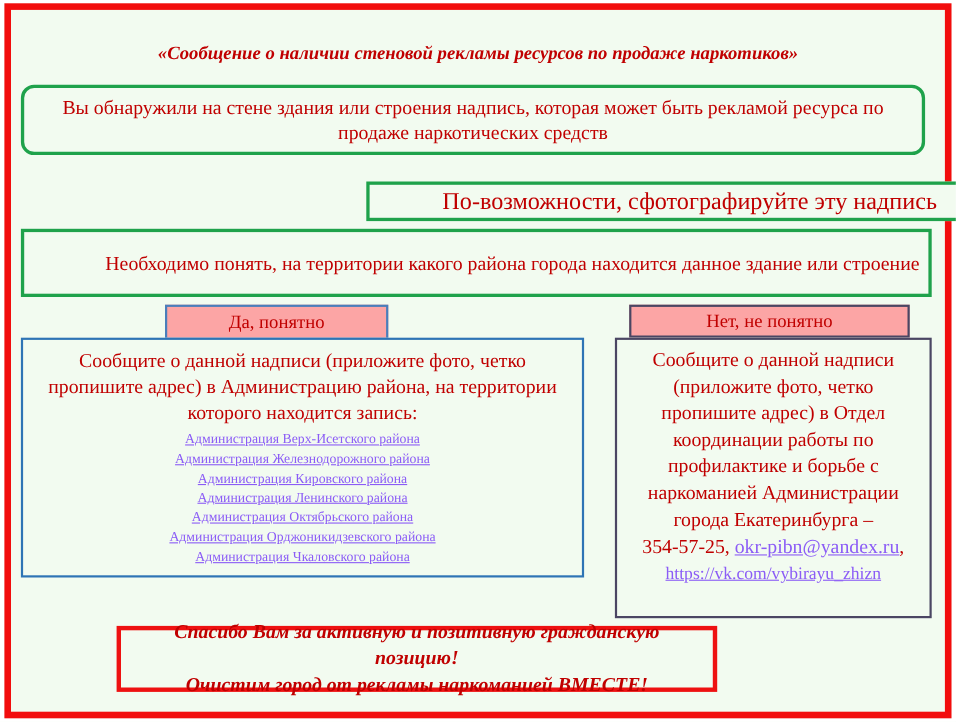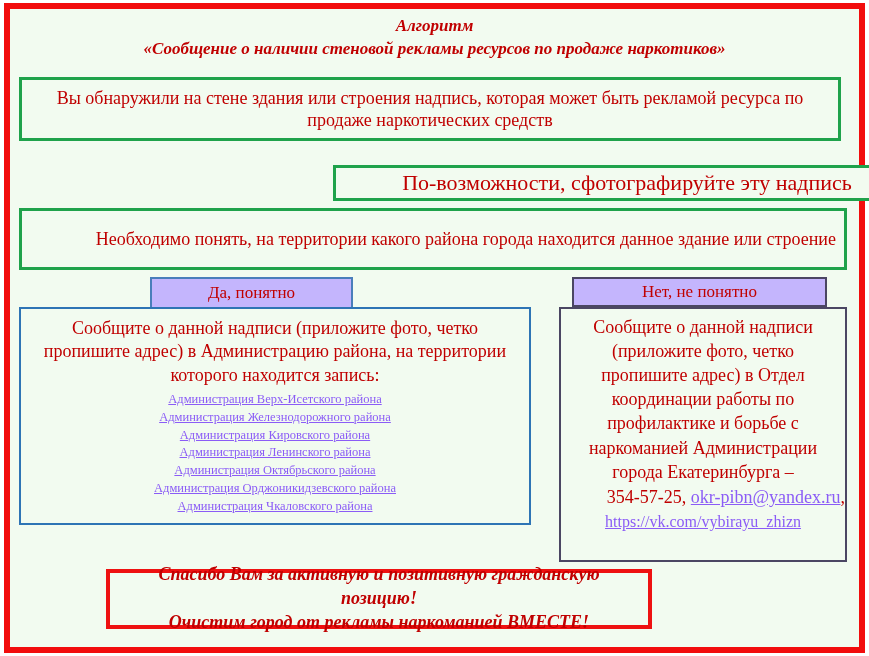--- a/index.html
+++ b/index.html
@@ -78,20 +78,21 @@
     padding: 0 8px;
     box-sizing: border-box;
     line-height: 1.25;
   }
 
   
   .b1 {
     left: 9px; top: 68px;
     width: 822px; height: 64px;
     font-size: 18px;
+    border-radius: 12px;
   }
 
   
   .b2 {
     left: 323px; top: 156px;
     width: 588px; height: 36px;
     font-size: 22px;
   }
 
   
@@ -99,21 +100,21 @@
     left: 9px; top: 199px;
     width: 828px; height: 62px;
     font-size: 18px;
     text-align: right;
   }
 
   
   .branch-label {
     position: absolute;
     box-sizing: border-box;
-    background: #c4b5fd;
+    background: #fca5a5;
     display: flex;
     align-items: center;
     justify-content: center;
     color: #C00000;
     font-size: 17px;
   }
   .lbl-yes {
     left: 140px; top: 268px;
     width: 203px; height: 32px;
     border: 2px solid #4A7EBB;
@@ -169,21 +170,20 @@
   .links a,
   .lnk {
     color: #8b5cf6;
     text-decoration: underline;
     cursor: pointer;
   }
 
   .contact-line {
     font-size: 18px;
     line-height: 1.45;
-    text-align: right;
   }
   .contact-line .lnk { font-size: 18px; }
   .vk-line {
     font-size: 16px;
     line-height: 1.45;
   }
 
   
   .footer-box {
     position: absolute;
@@ -208,21 +208,20 @@
 </style>
 </head>
 <body>
 
 <div class="poster">
 
   <div class="outer-frame"></div>
 
   <div class="canvas">
 
-    <div class="ttl ttl-1">Алгоритм</div>
     <div class="ttl ttl-2">«Сообщение о наличии стеновой рекламы ресурсов по продаже наркотиков»</div>
 
     <div class="box green b1">
       <div class="box-inner">Вы обнаружили на стене здания или строения надпись, которая может быть рекламой ресурса по продаже наркотических средств</div>
     </div>
 
     <div class="box green b2">
       <div class="box-inner">По-возможности, сфотографируйте эту надпись</div>
     </div>
 

